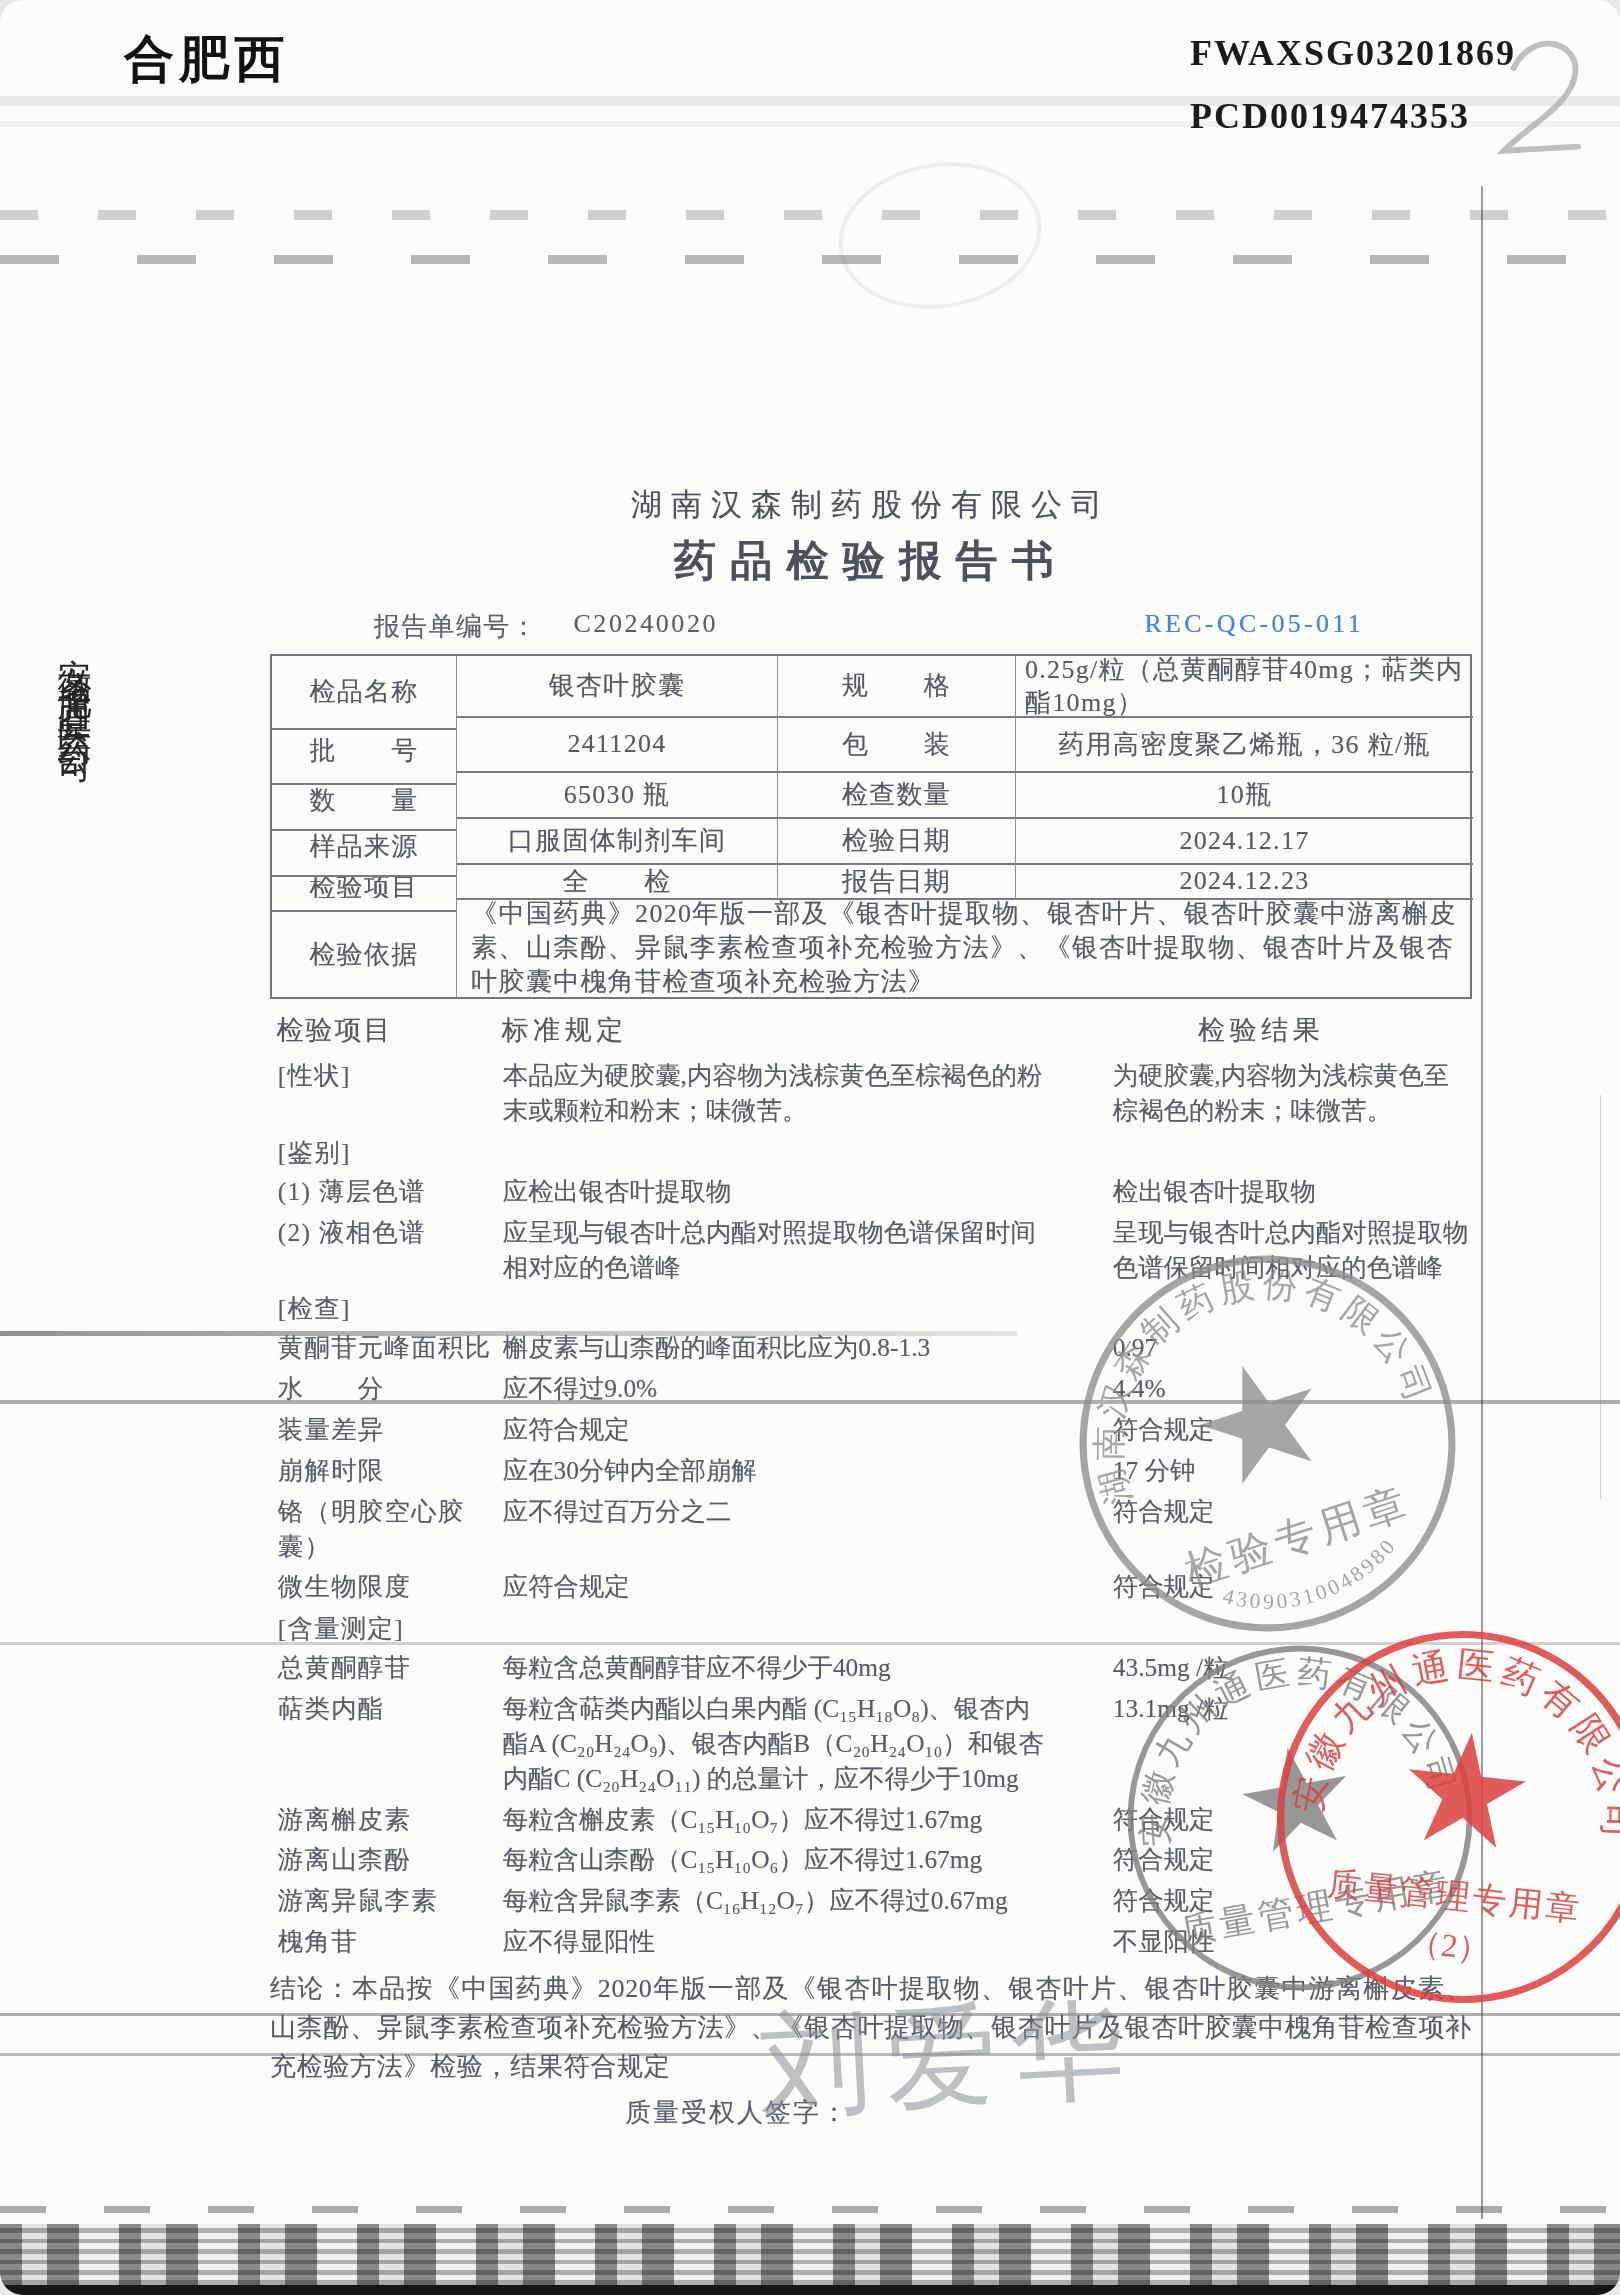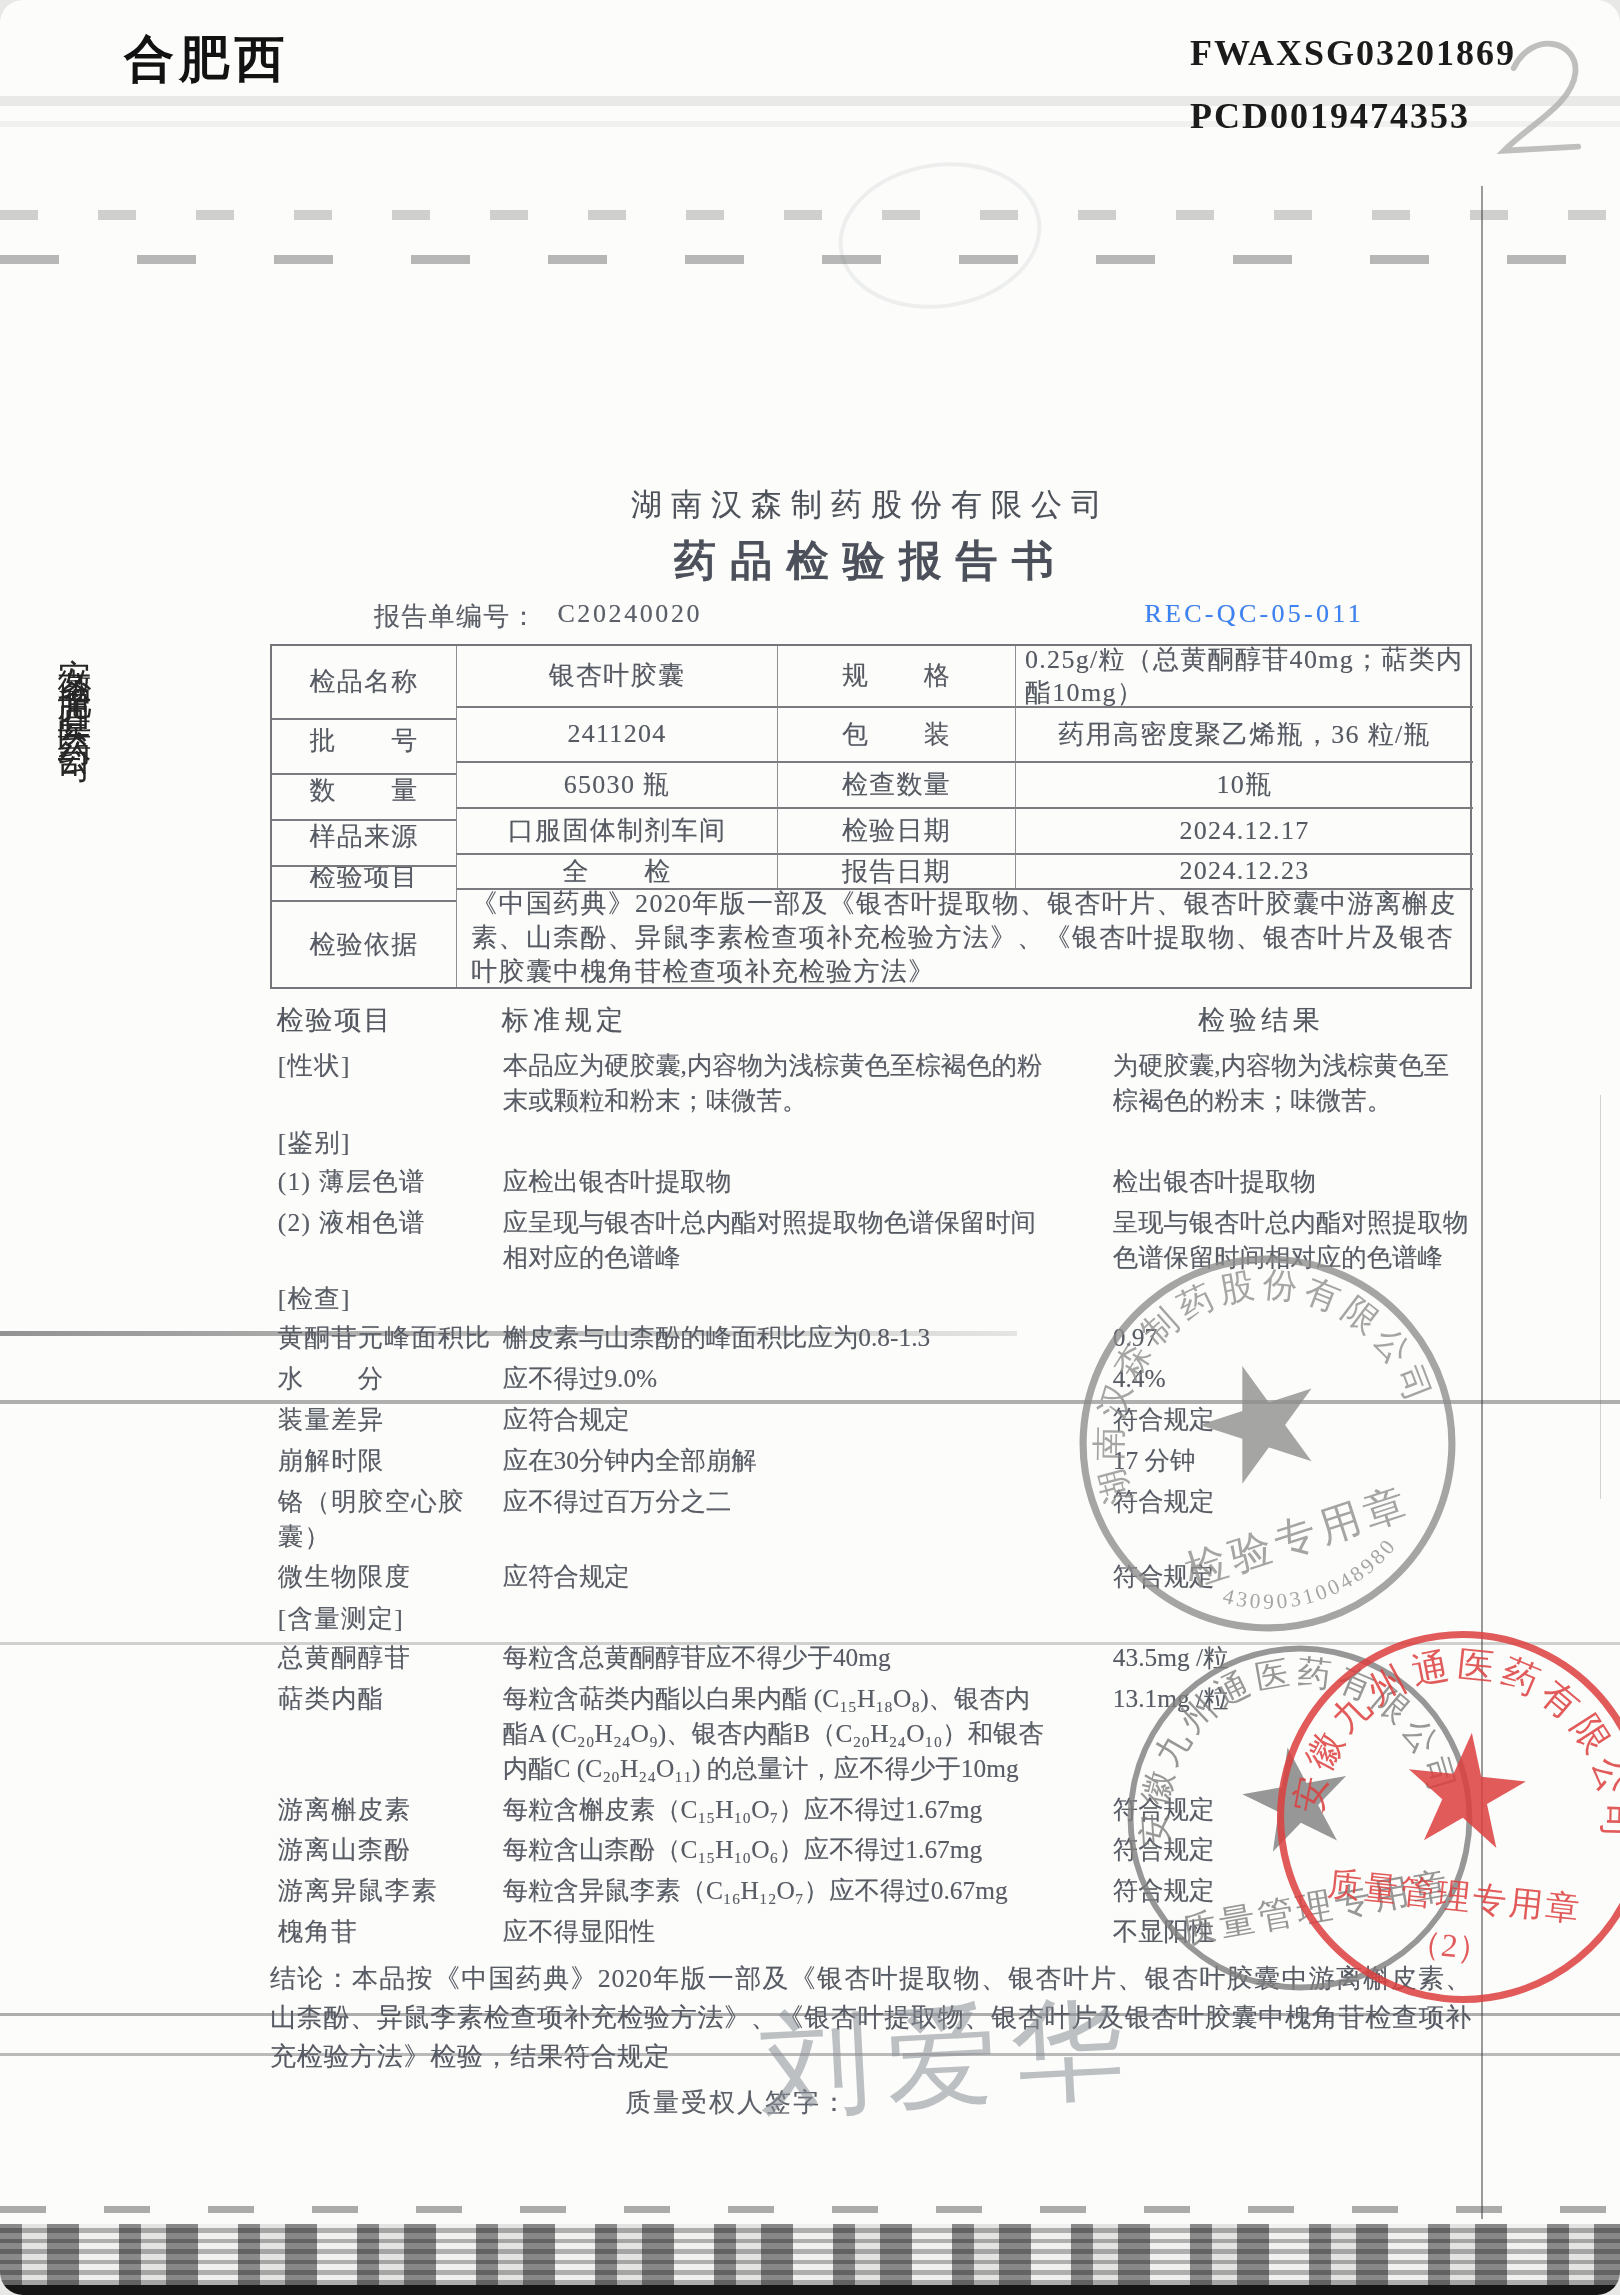--- a/index.html
+++ b/index.html
@@ -39,21 +39,21 @@
 
   
   .vside{position:absolute;left:51px;top:631px;writing-mode:vertical-rl;text-orientation:upright;
     font-size:34px;color:#262626;letter-spacing:10.4px;font-weight:500;}
 
   
   .doc{position:absolute;left:270px;top:484px;width:1202px;color:#565a63;
     text-shadow:0 0 0.7px rgba(100,100,105,.45);}
   .t-company{text-align:center;font-size:31px;letter-spacing:9px;color:#4d525b;}
   .t-report{text-align:center;font-size:42px;font-weight:bold;letter-spacing:14.3px;margin-top:6.5px;color:#4b505a;}
-  .rep-line{display:flex;margin-top:10px;font-size:26px;color:#5b5f68;}
+  .rep-line{display:flex;margin-top:20px;font-size:26px;color:#5b5f68;gap:16px;}
   .rep-line .left{margin-left:104px;letter-spacing:1.3px;}
   .rep-line .num{margin-left:19.6px;letter-spacing:2.6px;}
   .rep-line .right{margin-left:auto;margin-right:108px;letter-spacing:3.3px;color:#3b82f6;}
 
   .info-table{display:grid;grid-template-columns:184px 321px 238px 458px;
     grid-template-rows:60px 55px 46px 46px 35px 99px;
     border:2px solid #75757a;margin-top:10.4px;font-size:26px;color:#565a63;}
   .cell{border-left:1.3px solid #8e8e93;border-top:2px solid #7a7a7f;
     display:flex;align-items:center;justify-content:center;text-align:center;
     padding:0 9px;letter-spacing:1.3px;overflow:hidden;}

